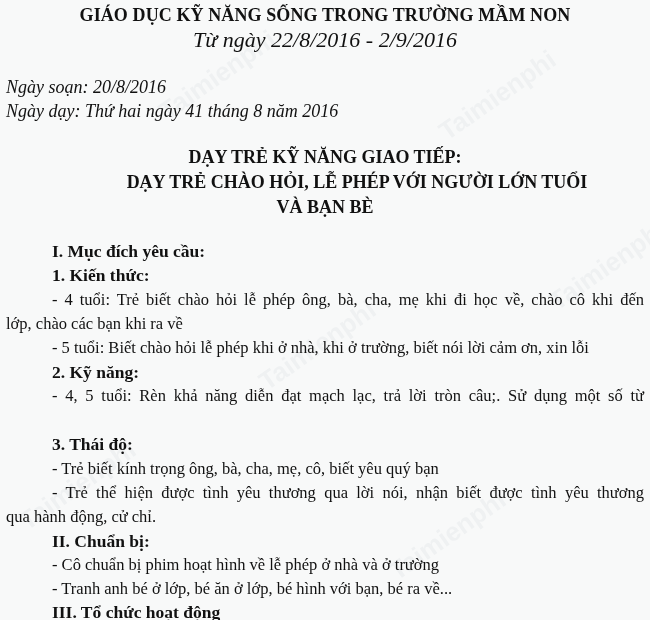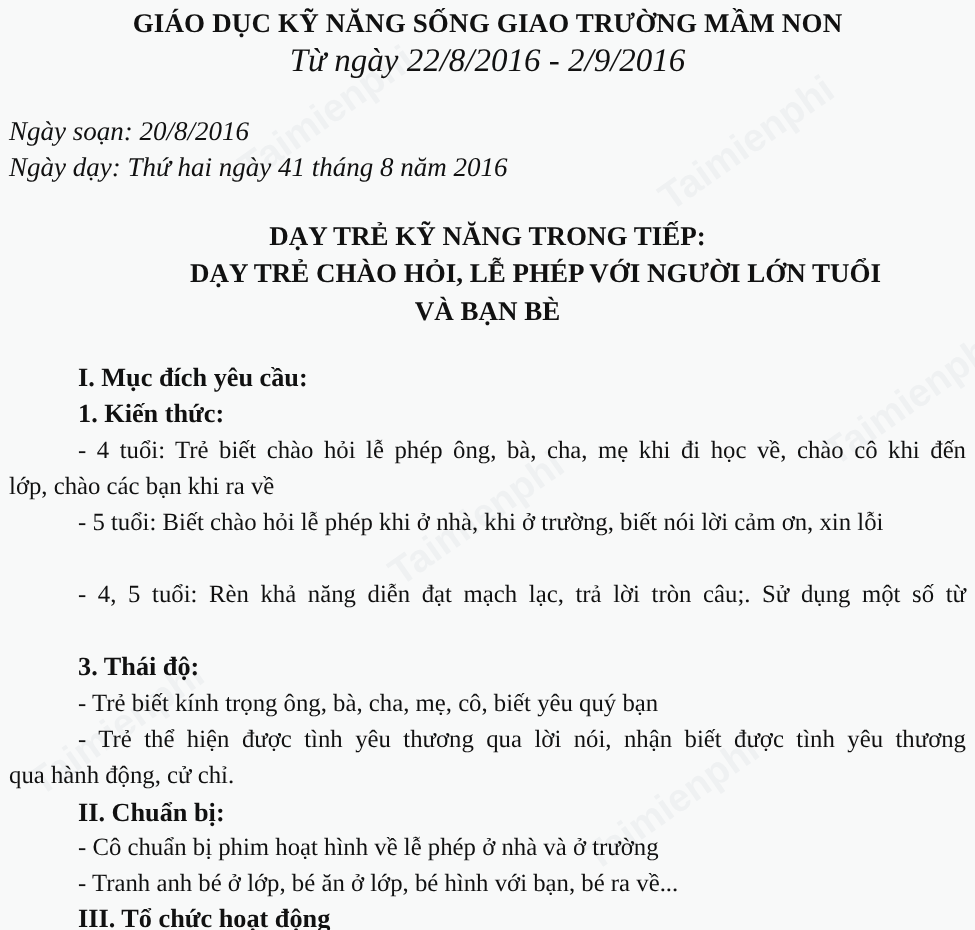--- a/index.html
+++ b/index.html
@@ -85,36 +85,37 @@
 
 <div class="doc">
 
   <div class="watermark" style="left:150px; top:60px;">Taimienphi</div>
   <div class="watermark" style="left:430px; top:80px;">Taimienphi</div>
   <div class="watermark" style="left:540px; top:250px;">Taimienphi</div>
   <div class="watermark" style="left:250px; top:330px;">Taimienphi</div>
   <div class="watermark" style="left:10px; top:470px;">Taimienphi</div>
   <div class="watermark" style="left:380px; top:520px;">Taimienphi</div>
 
-  <div class="line center title-main" style="top:4px;">GIÁO DỤC KỸ NĂNG SỐNG GIAO TRƯỜNG MẦM NON</div>
+  <div class="line center title-main" style="top:4px;">GIÁO DỤC KỸ NĂNG SỐNG TRONG TRƯỜNG MẦM NON</div>
   <div class="line center subtitle" style="top:29px;">Từ ngày 22/8/2016 - 2/9/2016</div>
 
   <div class="line meta" style="top:76px;">Ngày soạn: 20/8/2016</div>
   <div class="line meta" style="top:100px;">Ngày dạy: Thứ hai ngày 41 tháng 8 năm 2016</div>
 
-  <div class="line center lesson-title" style="top:146px;">DẠY TRẺ KỸ NĂNG TRONG TIẾP:</div>
+  <div class="line center lesson-title" style="top:146px;">DẠY TRẺ KỸ NĂNG GIAO TIẾP:</div>
   <div class="line center lesson-title" style="top:171px;margin-left:32px;">DẠY TRẺ CHÀO HỎI, LỄ PHÉP VỚI NGƯỜI LỚN TUỔI</div>
   <div class="line center lesson-title" style="top:196px;">VÀ BẠN BÈ</div>
 
   <div class="line heading" style="top:240px;">I. Mục đích yêu cầu:</div>
   <div class="line heading" style="top:264px;">1. Kiến thức:</div>
   <div class="line para justify" style="top:289px; width:592px; left:52px;">- 4 tuổi: Trẻ biết chào hỏi lễ phép ông, bà, cha, mẹ khi đi học về, chào cô khi đến</div>
   <div class="line cont" style="top:313px;">lớp, chào các bạn khi ra về</div>
   <div class="line para" style="top:337px;">- 5 tuổi: Biết chào hỏi lễ phép khi ở nhà, khi ở trường, biết nói lời cảm ơn, xin lỗi</div>
 
+  <div class="line heading" style="top:361px;">2. Kỹ năng:</div>
   <div class="line para justify" style="top:385px; width:592px; left:52px;">- 4, 5 tuổi:  Rèn khả năng diễn đạt mạch lạc, trả lời tròn câu;. Sử dụng một số từ</div>
 
   <div class="line heading" style="top:433px;">3. Thái độ:</div>
   <div class="line para" style="top:458px;">-  Trẻ biết kính trọng ông, bà, cha, mẹ, cô, biết yêu quý bạn</div>
   <div class="line cont" style="top:506px;">qua hành động, cử chỉ.</div>
   <div class="line para justify" style="top:482px; width:592px; left:52px;">-  Trẻ thể hiện được tình yêu thương qua lời nói, nhận biết được tình yêu thương</div>
 
   <div class="line heading" style="top:530px;">II. Chuẩn bị:</div>
   <div class="line para" style="top:554px;">- Cô chuẩn bị phim hoạt hình về lễ phép ở nhà và ở trường</div>
   <div class="line para" style="top:578px;">- Tranh anh bé ở lớp, bé ăn ở lớp, bé hình với bạn, bé ra về...</div>

